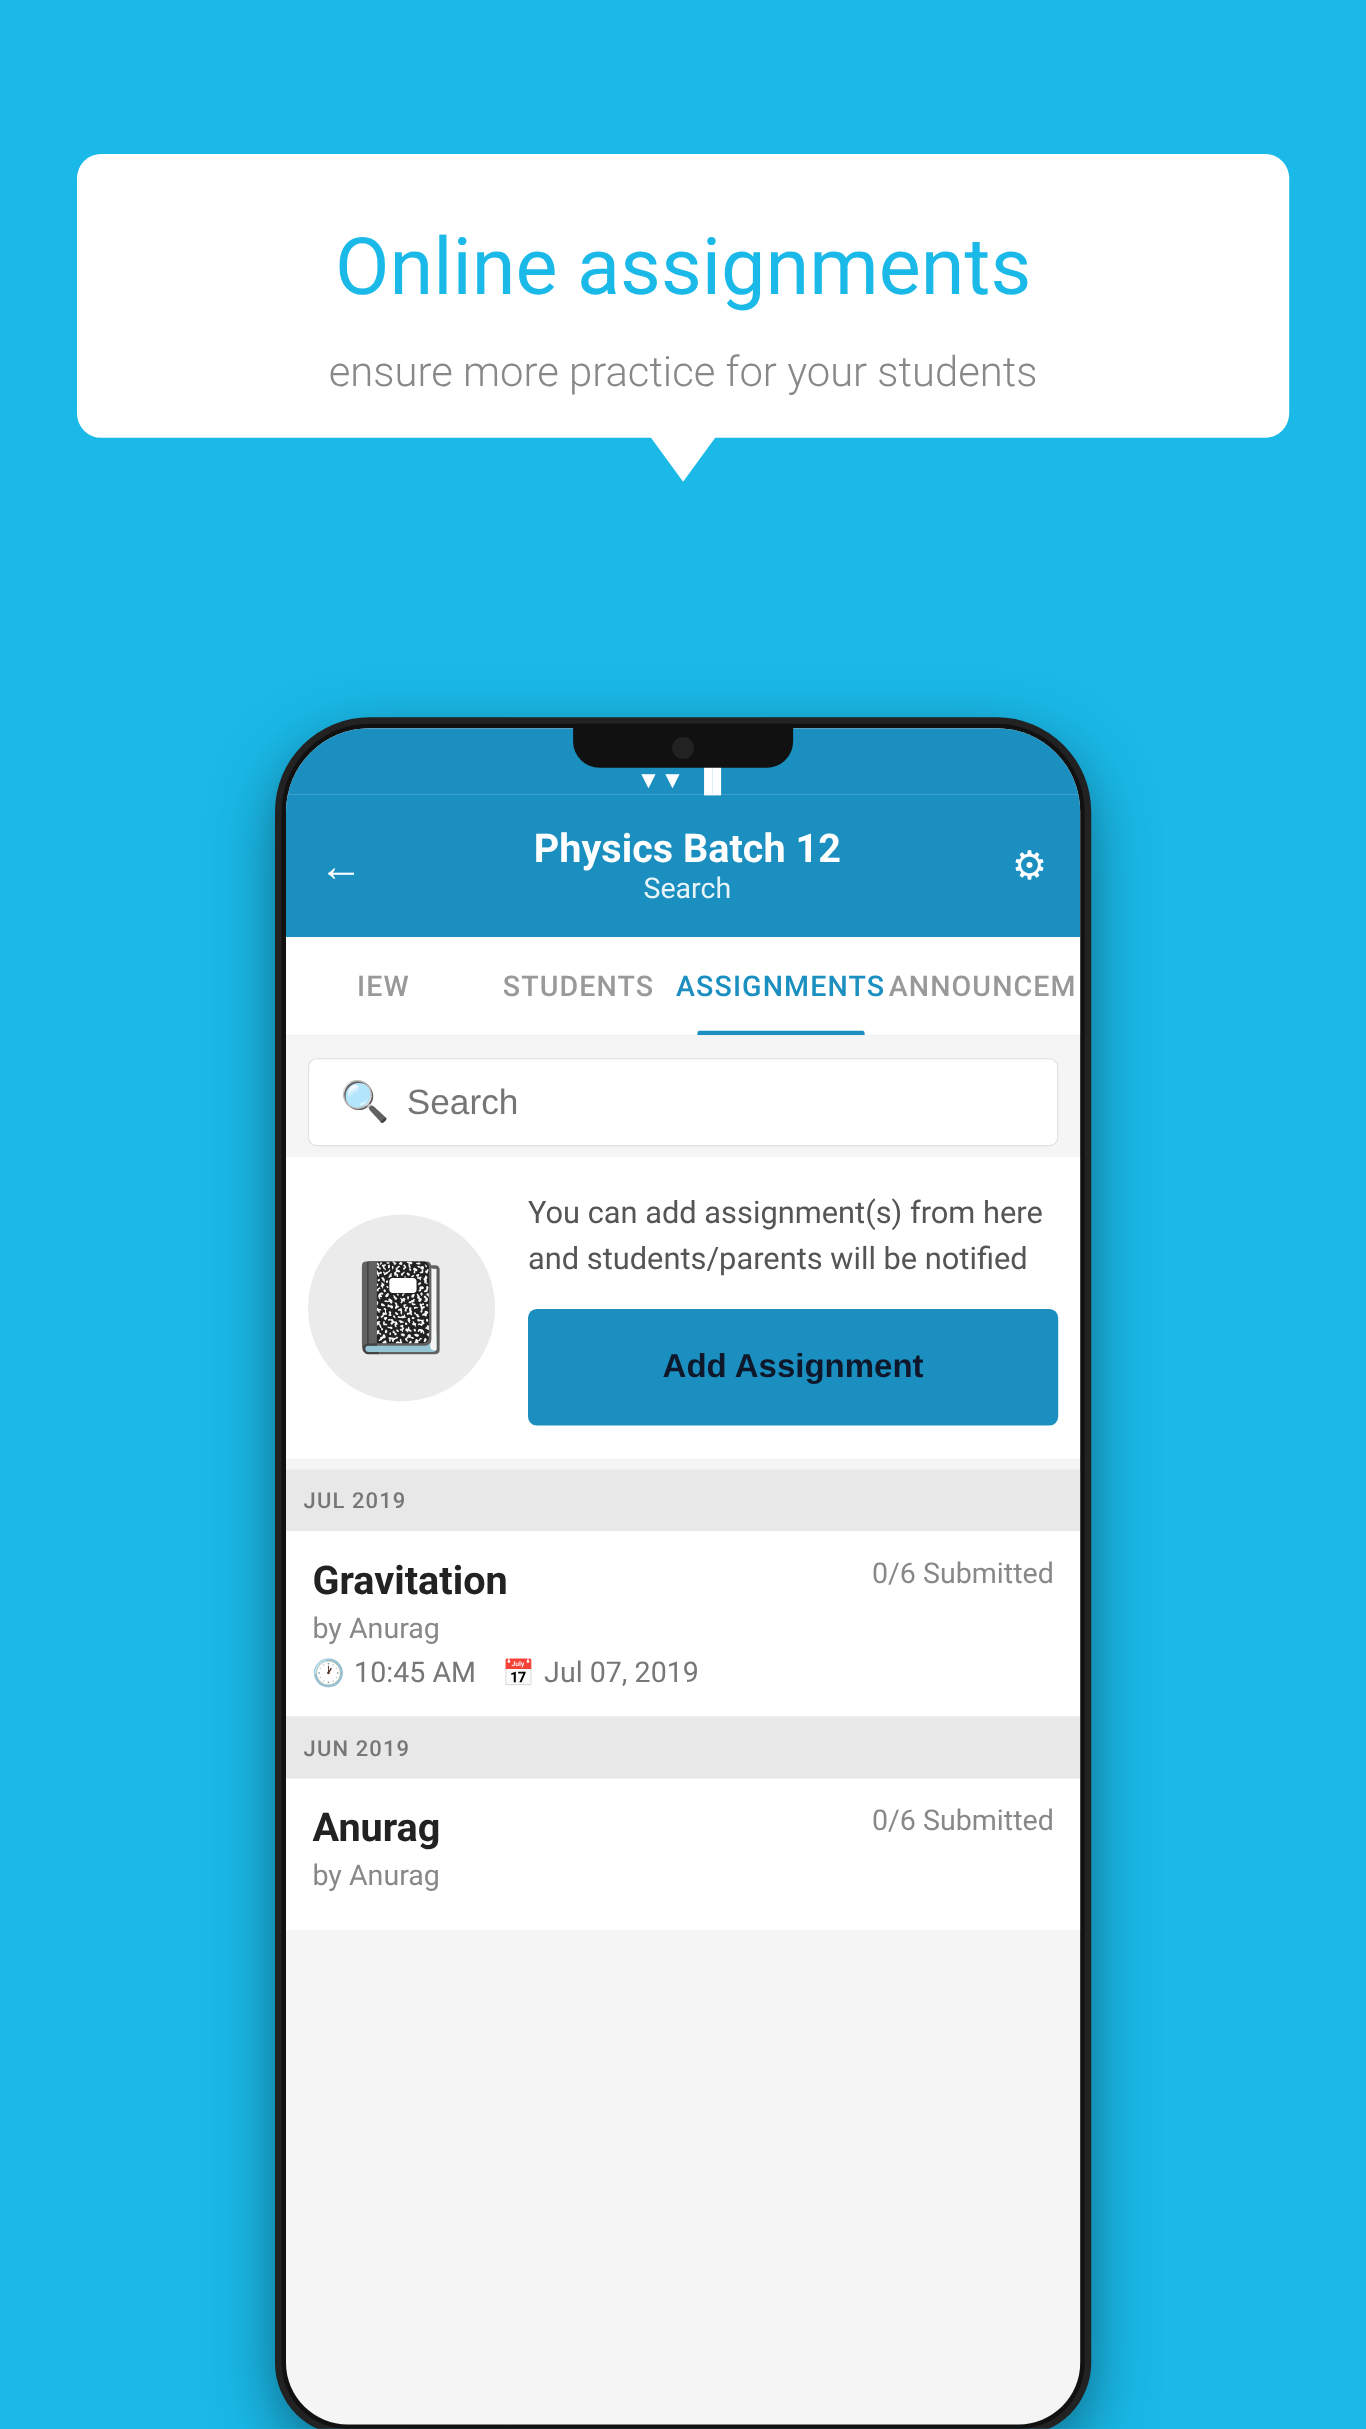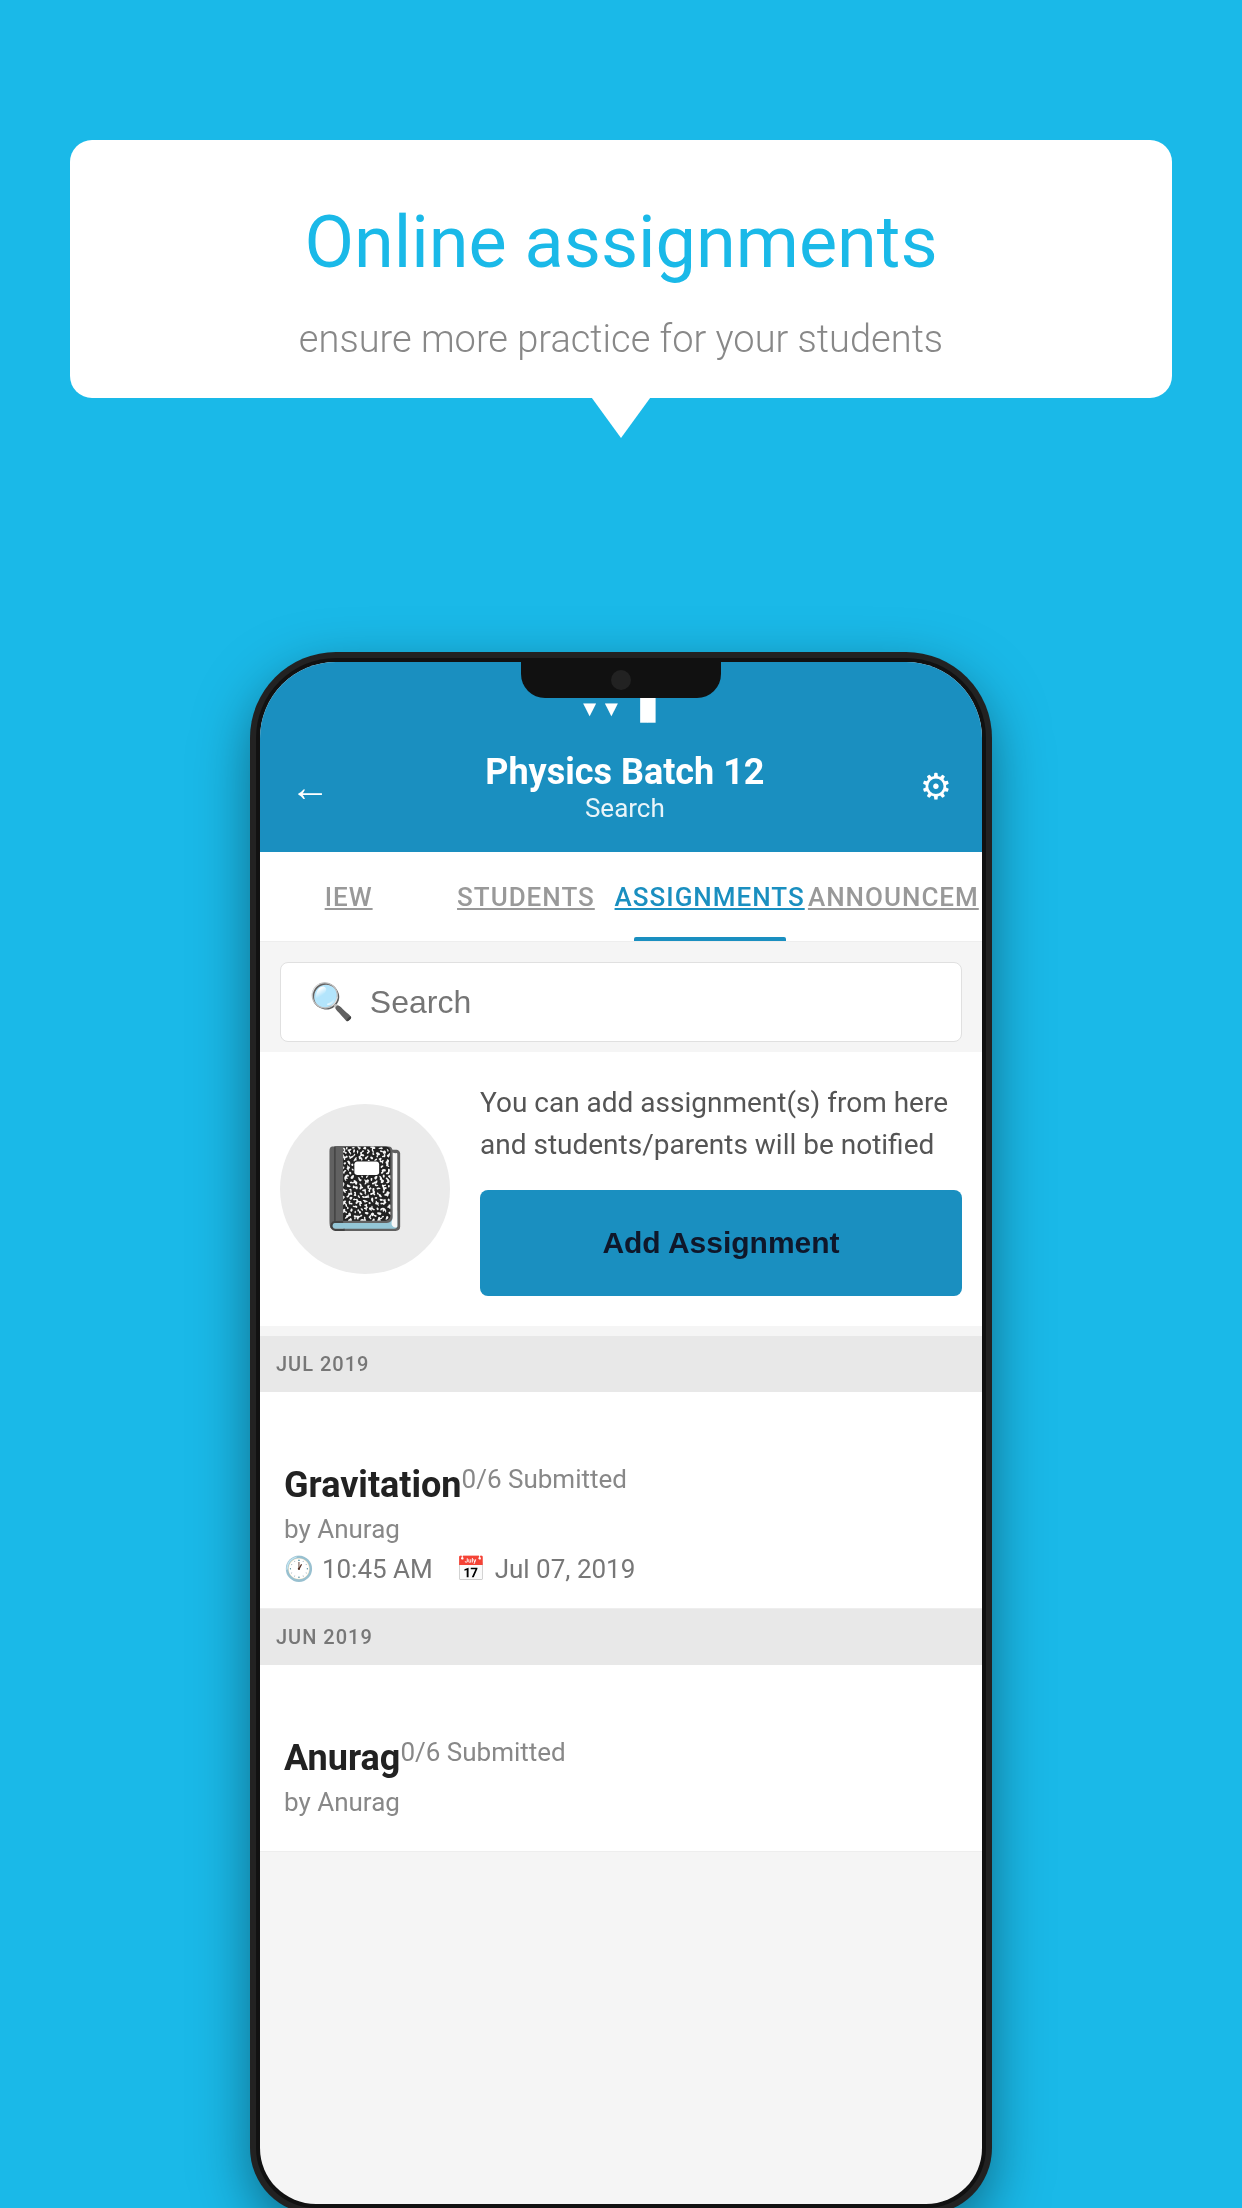--- a/index.html
+++ b/index.html
@@ -174,21 +174,20 @@
       font-size: 26px;
       color: #999;
       font-weight: 500;
       height: 100%;
       display: flex;
       align-items: center;
       justify-content: center;
       position: relative;
       cursor: pointer;
       letter-spacing: 1px;
-      text-decoration: underline;
     }
     .tab-item.active {
       color: #1a8fc0;
     }
     .tab-item.active::after {
       content: '';
       position: absolute;
       bottom: 0;
       left: 10%;
       right: 10%;
@@ -278,23 +277,23 @@
     }
 
     
     .assignment-item {
       background: white;
       padding: 24px 24px;
       border-bottom: 1px solid #eee;
     }
     .assignment-row1 {
       display: flex;
+      justify-content: space-between;
       align-items: flex-start;
       margin-bottom: 8px;
-      margin-top: 48px;
     }
     .assignment-name {
       font-size: 36px;
       font-weight: 700;
       color: #222;
     }
     .assignment-submitted {
       font-size: 26px;
       color: #888;
     }

